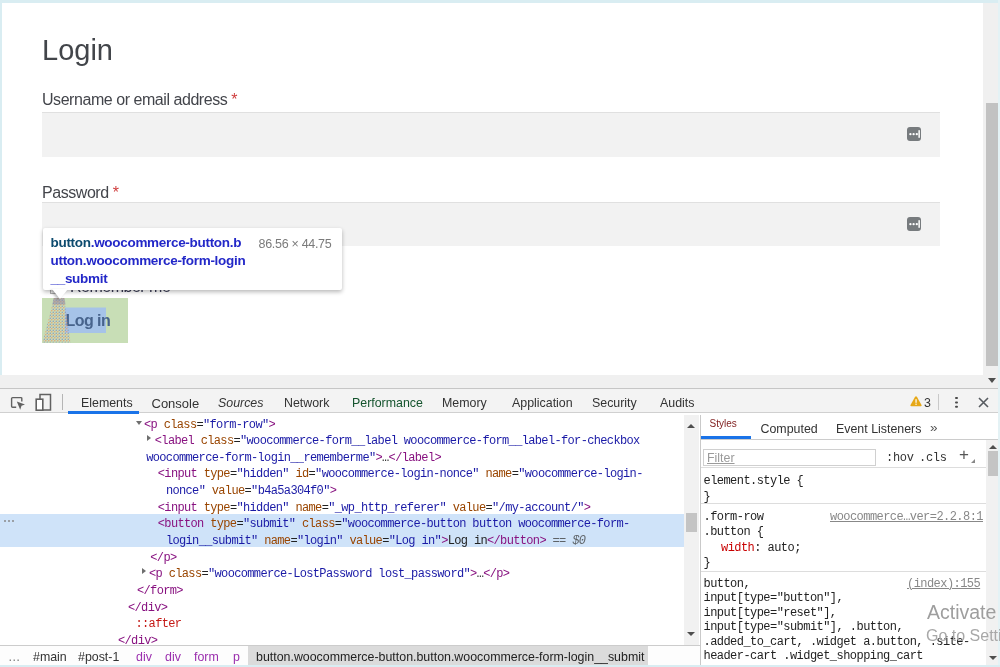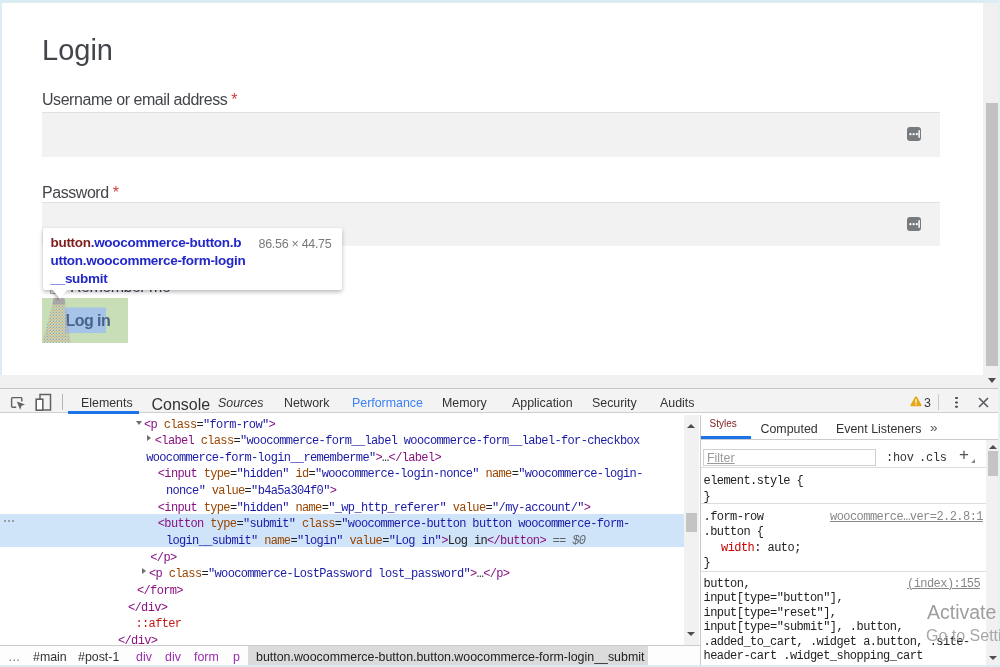--- a/index.html
+++ b/index.html
@@ -49,21 +49,21 @@
       <circle cx="0.8" cy="0.8" r="0.8" fill="#dfa277"></circle>
       <circle cx="2.3" cy="2.3" r="0.8" fill="#98a2b8"></circle>
     </pattern>
   </defs>
   <polygon points="12,0 22,0 28.5,44.5 0.5,44.5" fill="url(#hx)"></polygon>
   <polygon points="11.5,0 22.5,0 23.5,6.5 10.5,6.5" fill="#978fa4" opacity="0.6"></polygon>
 </svg>
 
 <div class="abs" style="left:52px;top:288.5px;width:0;height:0;border-left:8px solid transparent;border-right:8px solid transparent;border-top:10px solid #fff;filter:drop-shadow(-1.5px 1px 1px rgba(0,0,0,0.25));z-index:6;"></div>
 <div class="abs" style="left:42.5px;top:227.5px;width:299px;height:62.5px;background:#fff;border-radius:2px;box-shadow:0 2px 4px rgba(0,0,0,0.28);z-index:5;font-size:13.5px;font-weight:bold;line-height:18px;padding:6px 8px 0 8px;letter-spacing:-0.3px;">
-  <span style="color:#7f1d1d;">button</span><span style="color:#2328c8;margin-top:41px;">.woocommerce-button.b<br>utton.woocommerce-form-login<br>__submit</span>
+  <span style="color:#0c4a6e;">button</span><span style="color:#2328c8;margin-top:41px;">.woocommerce-button.b<br>utton.woocommerce-form-login<br>__submit</span>
   <span style="position:absolute;left:216px;top:7px;color:#7b7b7b;font-weight:normal;letter-spacing:-0.3px;font-size:12.5px;white-space:nowrap;">86.56 × 44.75</span>
 </div>
 
 <div class="abs" style="left:983px;top:0;width:17px;height:389px;background:#f0f0f0;"></div>
 <div class="abs" style="left:985.5px;top:103px;width:12.5px;height:263px;background:#c2c2c2;"></div>
 
 <div class="abs" style="left:0;top:374.5px;width:1000px;height:14px;background:#f0f0f0;"></div>
 <div class="abs" style="left:987.5px;top:378px;width:0;height:0;border-left:4.5px solid transparent;border-right:4.5px solid transparent;border-top:5px solid #4e4e4e;"></div>
 <div class="abs" style="left:0;top:387.7px;width:1000px;height:1.5px;background:#c6c6c6;"></div>
 
@@ -71,24 +71,24 @@
 <svg class="abs" style="left:10px;top:395px;" width="16" height="15" viewBox="0 0 16 15">
   <path d="M11.8 6.5 V3.6 Q11.8 2.6 10.8 2.6 H2.6 Q1.6 2.6 1.6 3.6 V11.2 Q1.6 12.2 2.6 12.2 H6.2" stroke="#616161" stroke-width="1.4" fill="none"></path>
   <path d="M6.8 6.4 L15 9.5 L11.5 10.8 L10.2 14.8 Z" fill="#616161"></path>
 </svg>
 <svg class="abs" style="left:35px;top:392.5px;" width="17" height="19" viewBox="0 0 17 19">
   <rect x="5" y="1.5" width="10.5" height="15.5" fill="none" stroke="#616161" stroke-width="1.5"></rect>
   <rect x="1.2" y="6.2" width="6.6" height="11" fill="#fff" stroke="#616161" stroke-width="1.6"></rect>
 </svg>
 <div class="abs" style="left:62px;top:394px;width:1px;height:16px;background:#b5b5b5;"></div>
 <div class="abs" style="left:81px;top:395.5px;font-size:12.4px;color:#333;">Elements</div>
-<div class="abs" style="left:151.5px;top:395.5px;font-size:16px;color:#333;">Console</div>
+<div class="abs" style="left:151.5px;top:395.5px;font-size:13px;color:#333;">Console</div>
 <div class="abs" style="left:218px;top:395.5px;font-size:12.4px;color:#333;font-style:italic;">Sources</div>
 <div class="abs" style="left:284px;top:395.5px;font-size:12.4px;color:#333;">Network</div>
-<div class="abs" style="left:352px;top:395.5px;font-size:12.4px;color:#3b82f6;">Performance</div>
+<div class="abs" style="left:352px;top:395.5px;font-size:12.4px;color:#14532d;">Performance</div>
 <div class="abs" style="left:442px;top:395.5px;font-size:12.4px;color:#333;">Memory</div>
 <div class="abs" style="left:512px;top:395.5px;font-size:12.4px;color:#333;">Application</div>
 <div class="abs" style="left:592px;top:395.5px;font-size:12.4px;color:#333;">Security</div>
 <div class="abs" style="left:660px;top:395.5px;font-size:12.4px;color:#333;">Audits</div>
 <div class="abs" style="left:68px;top:411.2px;width:71px;height:2.8px;background:#1a73e8;"></div>
 <svg class="abs" style="left:910px;top:396px;" width="12" height="11" viewBox="0 0 12 11">
   <path d="M5.1 0.8 Q6 -0.2 6.9 0.8 L11.5 9 Q12 10.3 10.7 10.3 H1.3 Q0 10.3 0.5 9 Z" fill="#e6a817"></path>
   <rect x="5.45" y="3.2" width="1.2" height="3.6" fill="#fff"></rect>
   <rect x="5.45" y="7.6" width="1.2" height="1.3" fill="#fff"></rect>
 </svg>

